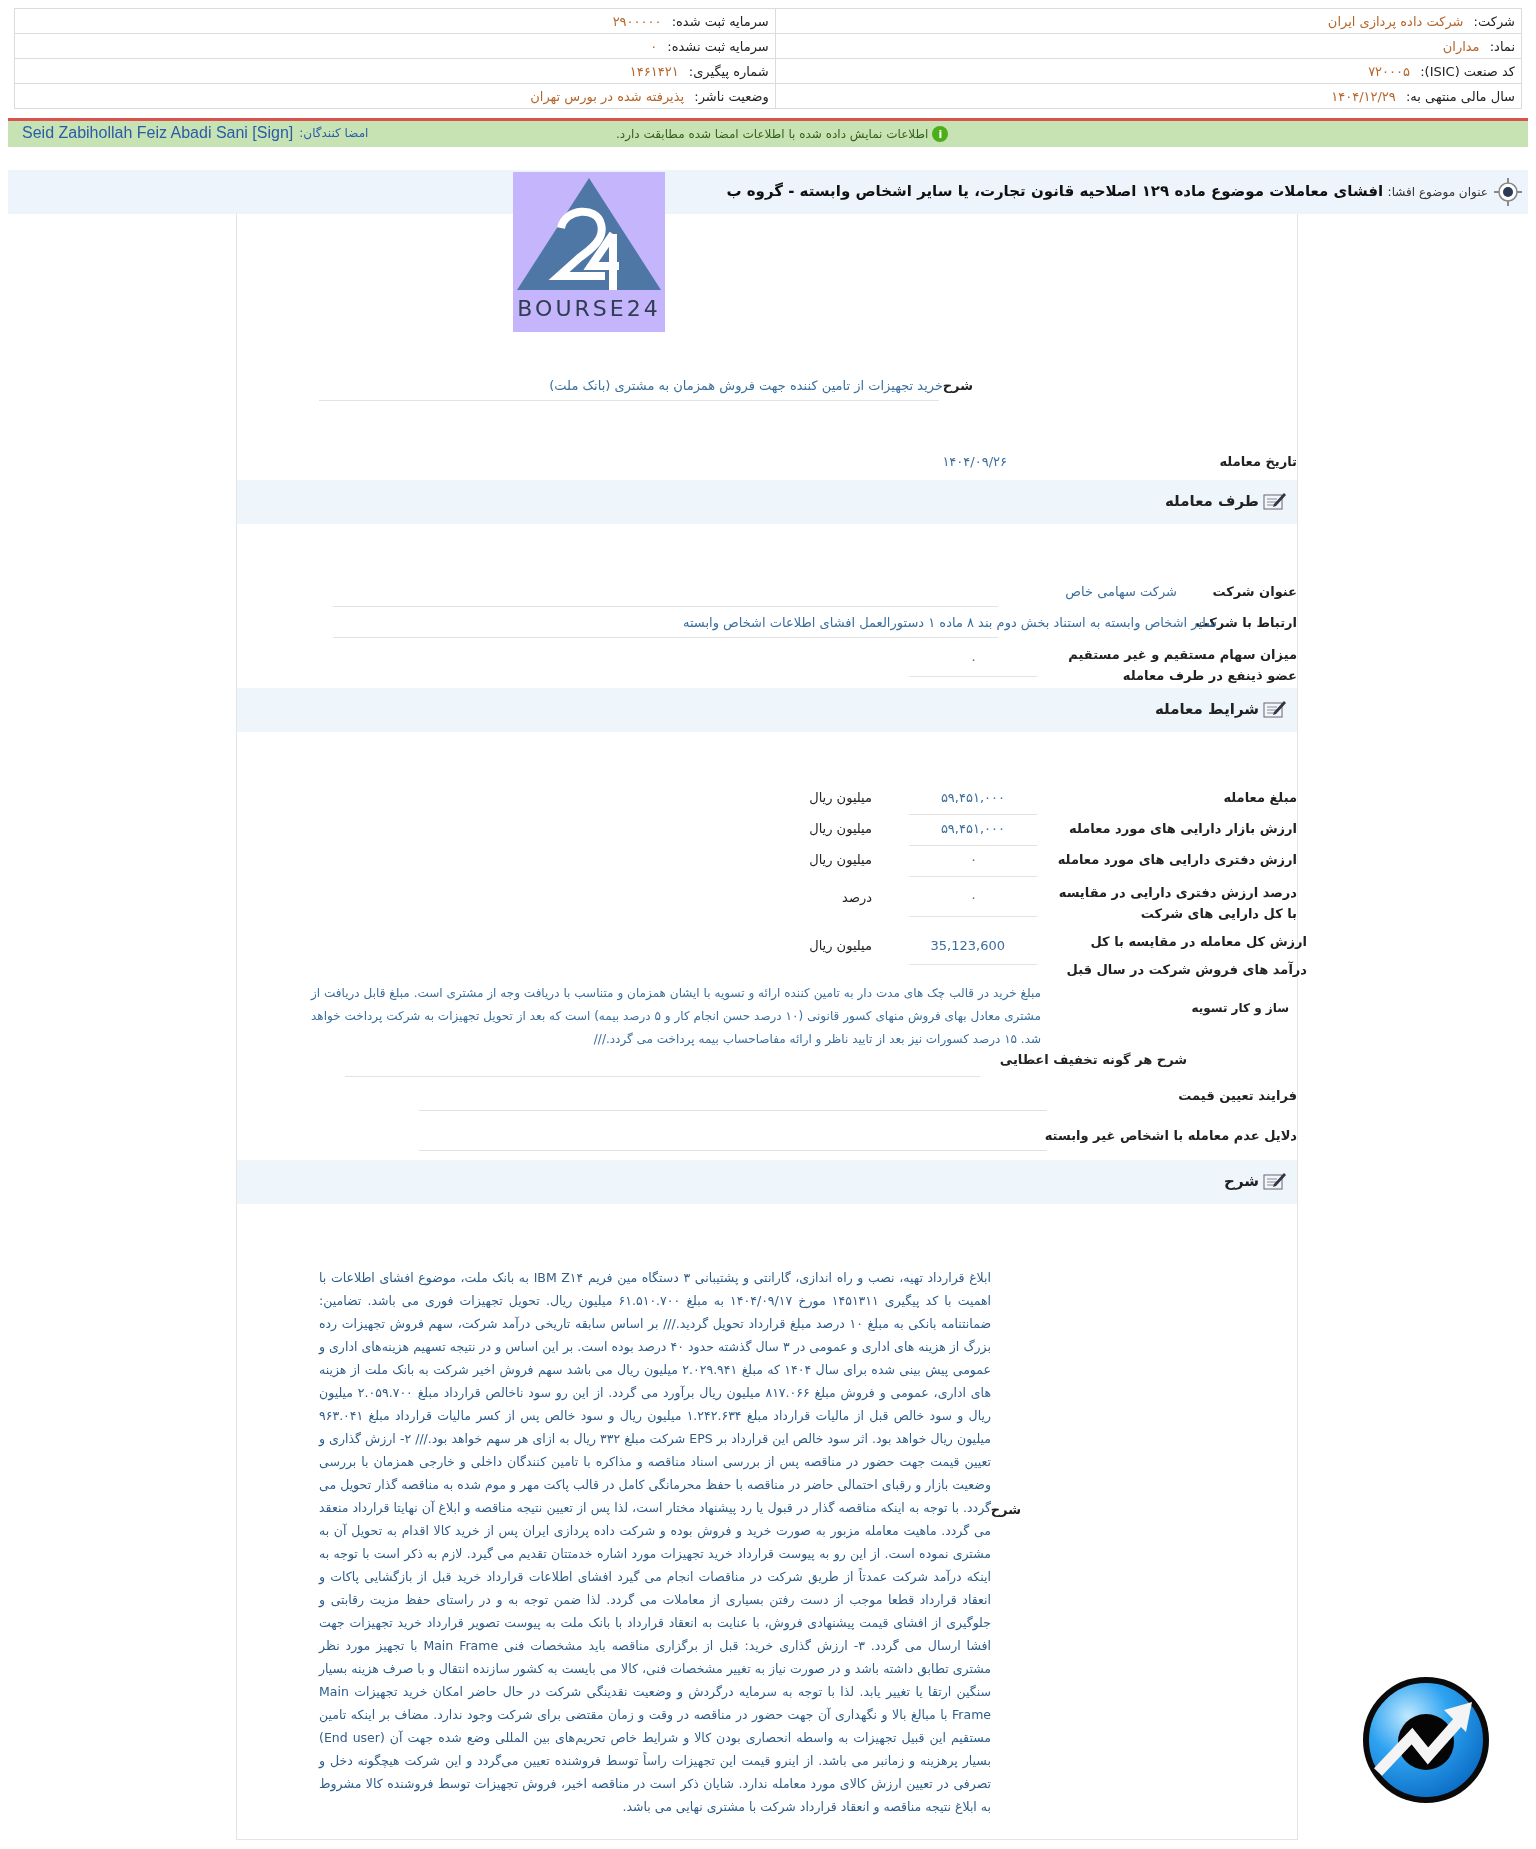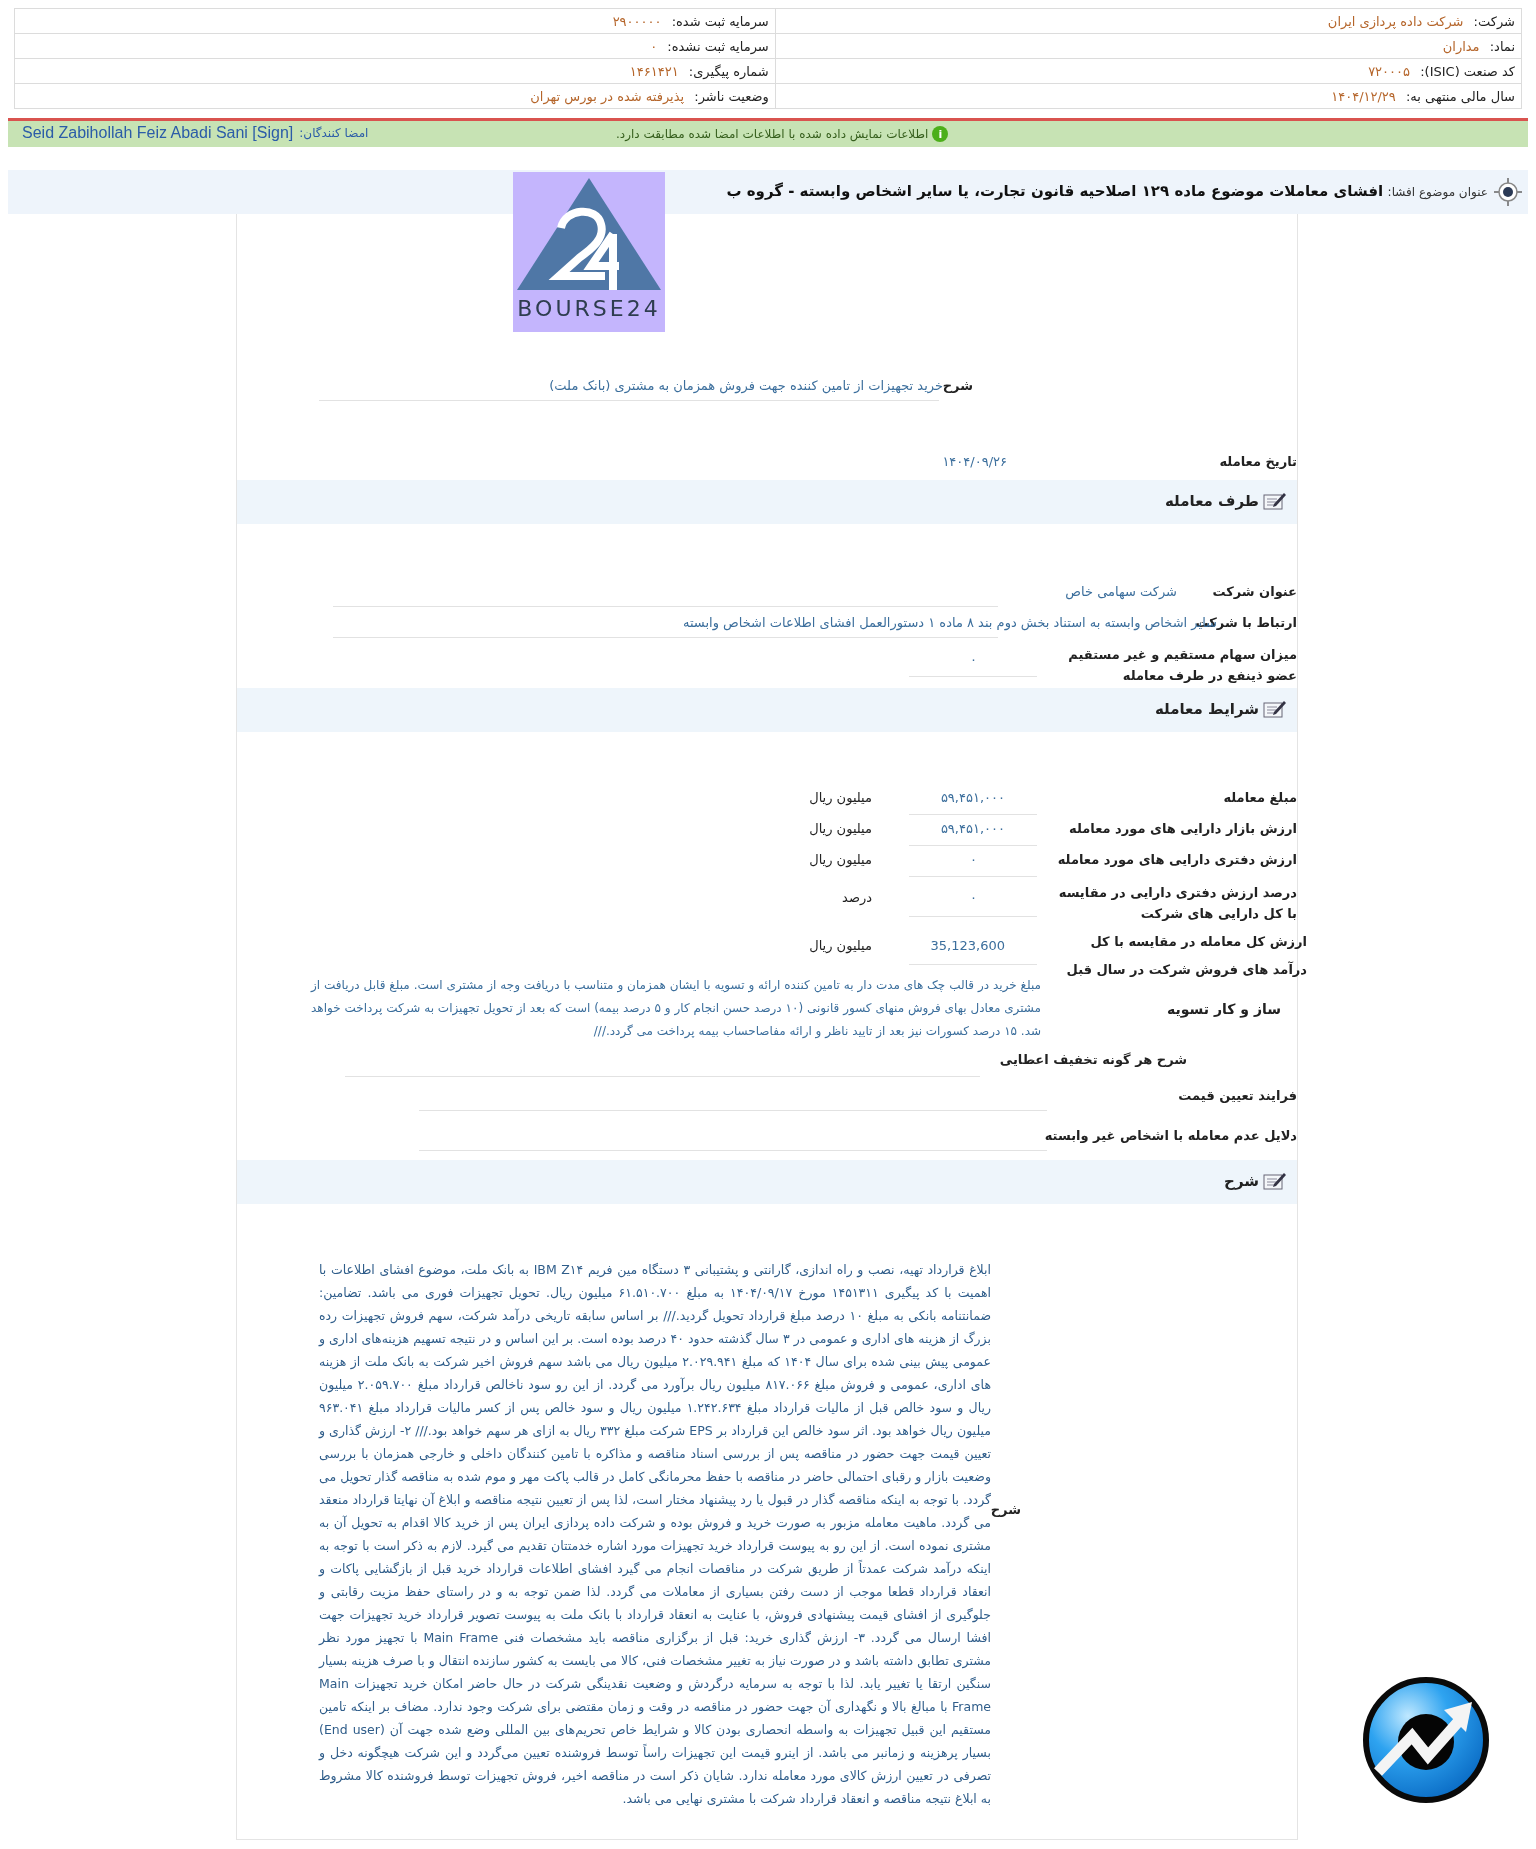--- a/index.html
+++ b/index.html
@@ -38,21 +38,21 @@
   .section-head { position:absolute; left:0; width:1060px; height:44px; background:#eef5fb; }
   .section-head .sh-inner { position:absolute; right:10px; top:11px; display:flex; align-items:center; gap:4px; font-size:15px; font-weight:bold; color:#222; }
   .edit-icon { width:24px; height:20px; }
 
   .row { position:absolute; font-size:13px; }
   .row .r-label { position:absolute; right:0; font-weight:bold; color:#222; white-space:nowrap; }
   .row .r-val { position:absolute; color:#3b6e9c; white-space:nowrap; }
   .uline { position:absolute; height:1px; background:#e2e2e2; }
   .unit { position:absolute; font-size:13px; color:#222; white-space:nowrap; }
 
-  .long-text { position:absolute; color:#2f5d8a; font-size:12.5px; line-height:23px; text-align:justify; }
+  .long-text { position:absolute; color:#2f5d8a; font-size:12.5px; line-height:23px; text-align:justify;margin-top:8px; }
 
   
   .corner-logo { position:absolute; left:1362px; top:1676px; width:128px; height:128px; }
 </style>
 </head>
 <body>
 
 <table class="info-table">
   <tbody>
       <tr>
@@ -212,21 +212,21 @@
   </div>
   <div class="uline" style="top:702px; left:672px; width:128px;"></div>
 
   <div class="row" style="top:714px; right:0; width:1060px; height:44px;">
     <span class="r-label" style="right:-10px; width:250px; white-space:normal; line-height:28px;">ارزش کل معامله در مقایسه با کل درآمد های فروش شرکت در سال قبل</span>
     <span class="r-val" style="right:292px; top:10px;">35,123,600</span>
     <span class="unit" style="right:425px; top:10px;">میلیون ریال</span>
   </div>
   <div class="uline" style="top:750px; left:672px; width:128px;"></div>
 
-  <div class="r-label" style="position:absolute; top:787px; right:16px; font-size:14px; font-weight:bold;">ساز و کار تسویه</div>
+  <div class="r-label" style="position:absolute; top:787px; right:8px; font-size:12px; font-weight:bold;">ساز و کار تسویه</div>
   <div class="long-text" style="top:760px; right:256px; width:730px; font-size:12px; line-height:23px; color:#3b6e9c;">مبلغ خرید در قالب چک های مدت دار به تامین کننده ارائه و تسویه با ایشان همزمان و متناسب با دریافت وجه از مشتری است. مبلغ قابل دریافت از مشتری معادل بهای فروش منهای کسور قانونی (۱۰ درصد حسن انجام کار و ۵ درصد بیمه) است که بعد از تحویل تجهیزات به شرکت پرداخت خواهد شد. ۱۵ درصد کسورات نیز بعد از تایید ناظر و ارائه مفاصاحساب بیمه پرداخت می گردد.///</div>
 
   <div class="row" style="top:838px; right:0; width:1060px; height:20px;">
     <span class="r-label" style="right:110px;">شرح هر گونه تخفیف اعطایی</span>
     <span class="r-val" style="right:262px; color:#555;">-</span>
   </div>
   <div class="uline" style="top:862px; left:108px; width:635px;"></div>
 
   <div class="row" style="top:874px; right:0; width:1060px; height:20px;">
     <span class="r-label" style="right:0;">فرایند تعیین قیمت</span>

